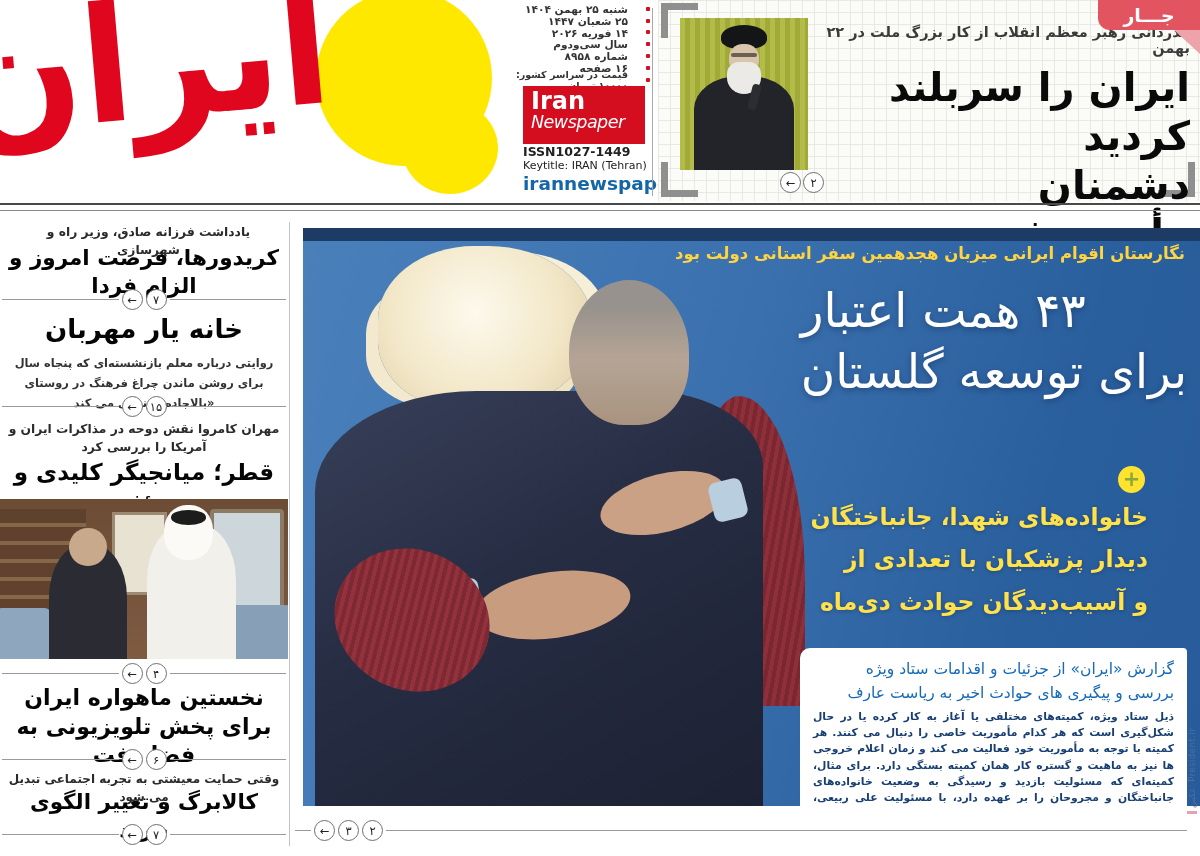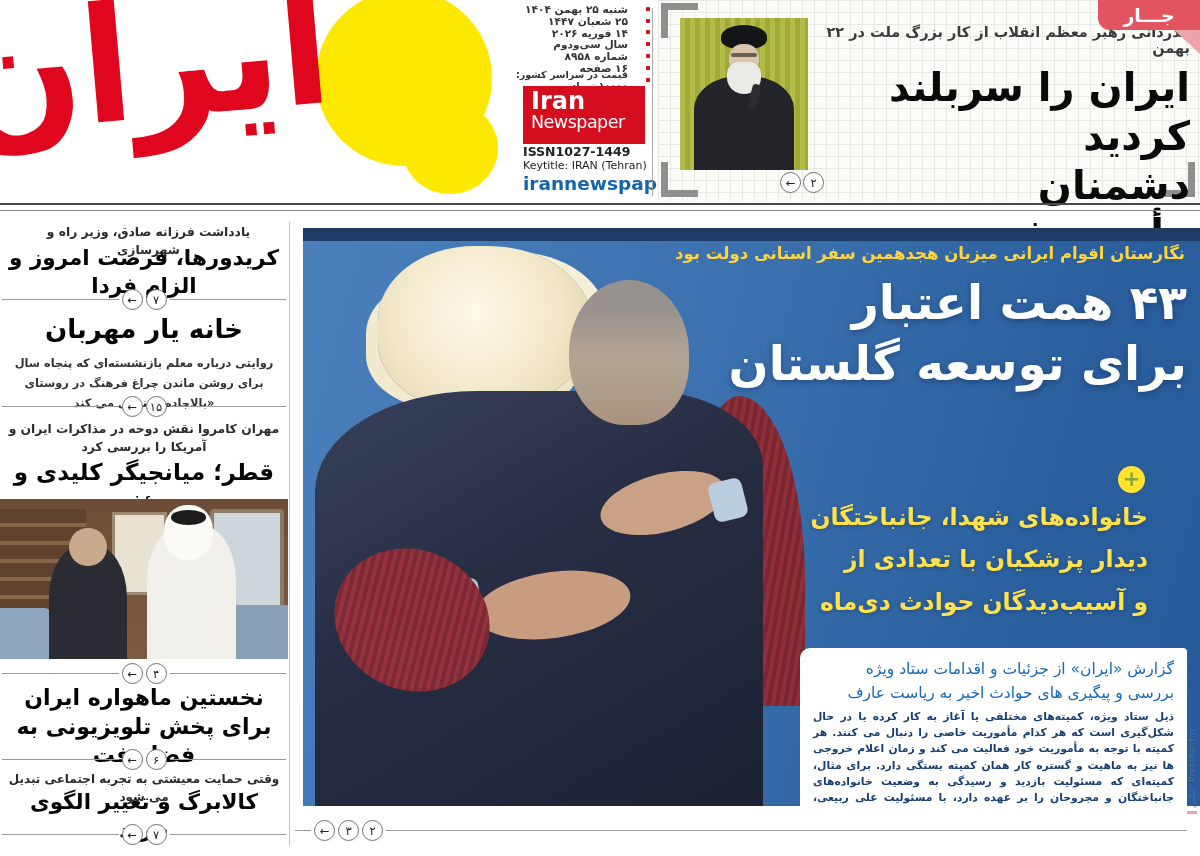--- a/index.html
+++ b/index.html
@@ -18,21 +18,21 @@
     transform:rotate(-5deg) scaleY(1.08);line-height:1.4;z-index:2;
   }
   .info-col{position:absolute;left:505px;top:3px;width:145px;}
   .date-row{display:flex;align-items:center;justify-content:flex-start;
     direction:rtl;gap:18px;font-size:10.6px;font-weight:bold;color:#333;height:11.8px;}
   .date-row .bullet{width:4px;height:4px;background:#d40d1f;border-radius:1px;flex:0 0 auto;}
   .date-row.small{font-size:9.6px;}
   .brand-box{position:absolute;left:18px;top:83px;width:106px;height:50px;
     background:#d40d1f;color:#fff;direction:ltr;text-align:left;padding:4px 8px;}
   .brand-box .b1{font-size:24px;font-weight:bold;line-height:0.95;}
-  .brand-box .b2{font-size:17.5px;line-height:1.1;letter-spacing:-0.5px;}
+  .brand-box .b2{font-size:17.5px;line-height:1.1;letter-spacing:-0.5px;font-style:italic;}
   .issn{position:absolute;left:18px;top:141px;font-size:12.5px;font-weight:bold;color:#222;direction:ltr;text-align:left;}
   .keytitle{position:absolute;left:18px;top:156px;font-size:11px;color:#222;direction:ltr;text-align:left;}
   .website{position:absolute;left:18px;top:170px;font-size:18.5px;font-weight:bold;color:#1466a8;direction:ltr;text-align:left;}
   .mast-divider{position:absolute;left:652px;top:8px;width:1px;height:188px;background:#a9a9a9;}
 
   
   .lead-frame{position:absolute;left:658px;top:0;width:542px;height:201px;
     background-color:#fbfbf8;
     background-image:linear-gradient(#e9e9e3 1px,transparent 1px),
                      linear-gradient(90deg,#e9e9e3 1px,transparent 1px);
@@ -110,22 +110,22 @@
     background:#b9cede;border-radius:8px;transform:rotate(-14deg);}
   .hand-lower{position:absolute;left:172px;top:344px;width:156px;height:66px;z-index:7;
     background:#c89d7f;border-radius:50%;transform:rotate(-8deg);}
   .cuff-lower{position:absolute;left:138px;top:352px;width:40px;height:46px;z-index:7;
     background:#b6cbdc;border-radius:8px;transform:rotate(-10deg);}
   .red-sleeve{position:absolute;left:30px;top:322px;width:158px;height:140px;z-index:7;
     background:repeating-linear-gradient(80deg,#93323d 0 4px,#7d2933 4px 8px);
     border-radius:50%;transform:rotate(24deg);}
   .hero-kicker{position:absolute;right:18px;top:16px;z-index:10;
     font-size:16.5px;font-weight:bold;color:#ffd43f;text-align:right;}
-  .hero-headline{position:absolute;right:16px;top:44px;z-index:10;
-    font-size:47px;font-weight:700;color:#fff;line-height:1.3;text-align:right;
+  .hero-headline{position:absolute;right:16px;top:52px;z-index:10;
+    font-size:47px;font-weight:400;color:#fff;line-height:1.3;text-align:left;
     text-shadow:0 2px 6px rgba(0,20,50,.35);}
   .hero-plus{position:absolute;right:58px;top:238px;width:27px;height:27px;z-index:10;
     background:#ffe32e;border-radius:50%;color:#8aa73c;font-size:21px;font-weight:bold;
     display:flex;align-items:center;justify-content:center;line-height:1;}
   .hero-sub{position:absolute;right:55px;top:268px;z-index:10;
     font-size:23.5px;font-weight:900;color:#ffe14a;line-height:1.8;text-align:right;
     text-shadow:0 1px 4px rgba(0,20,50,.3);}
   .report-box{position:absolute;left:497px;top:420px;width:387px;height:158px;z-index:11;
     background:#fff;border-radius:10px 4px 0 0;padding:9px 13px;box-sizing:border-box;}
   .report-title{font-size:15.5px;font-weight:400;color:#1569b6;line-height:1.55;text-align:right;}

